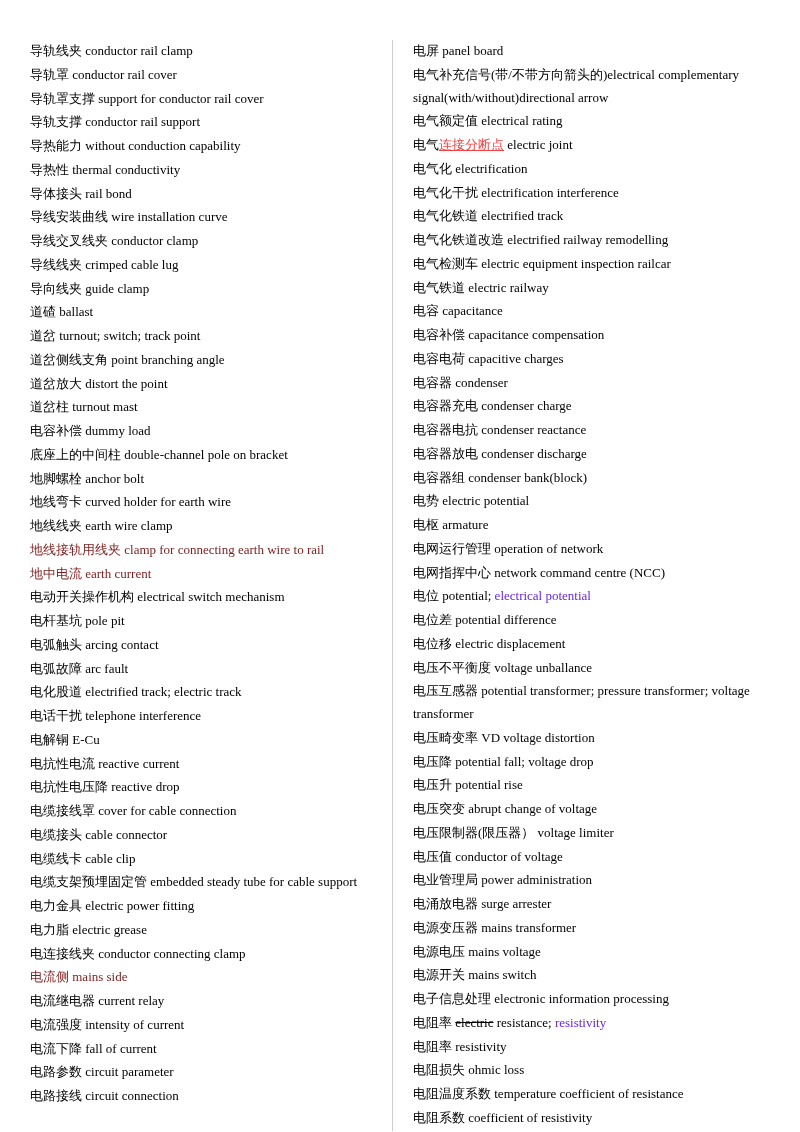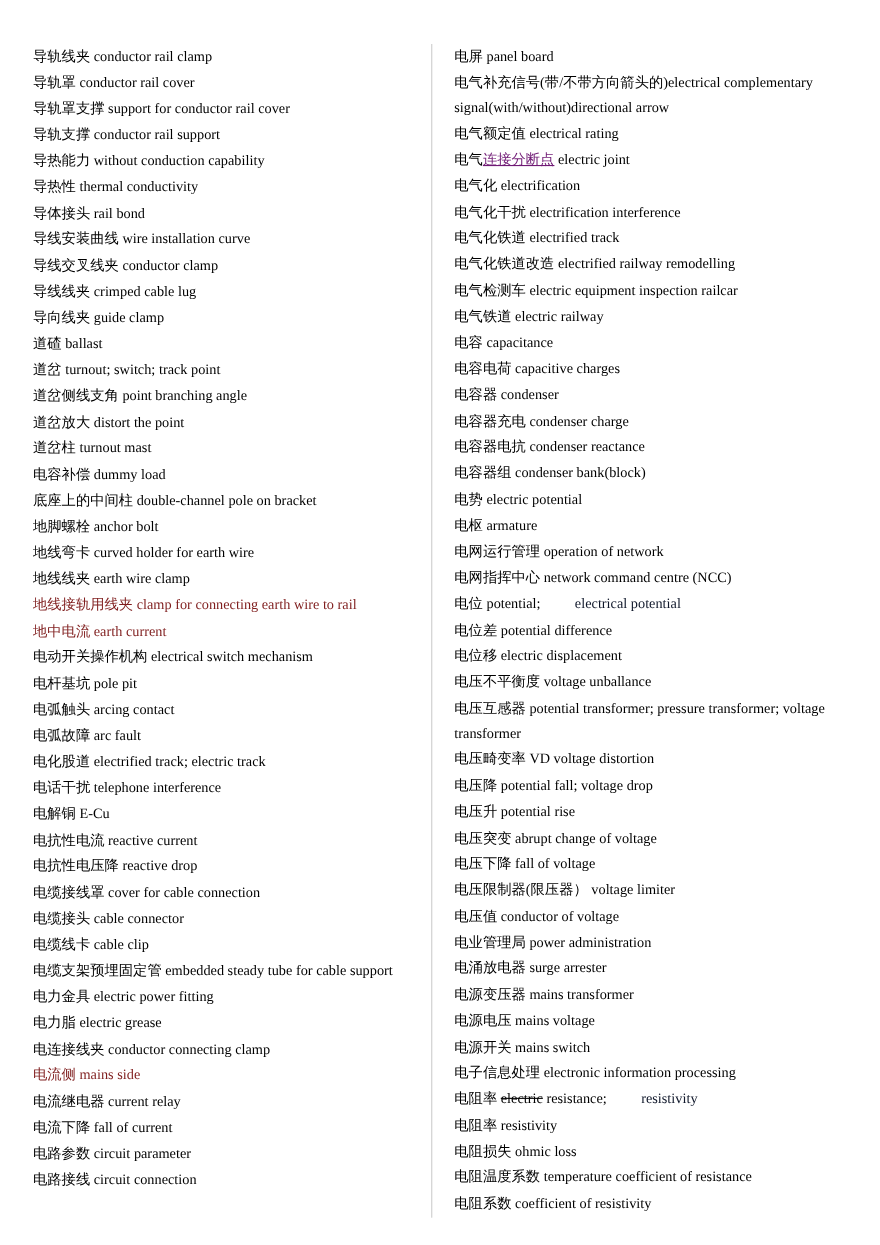--- a/index.html
+++ b/index.html
@@ -28,26 +28,25 @@
       margin-right: 20px;
     }
     .entry {
       display: block;
       margin-bottom: 1px;
     }
     .entry.red {
       color: #7f1d1d;
     }
     .entry .link-style {
-      color: #701a75;
+      color: #ef4444;
       text-decoration: underline;
     }
     .entry .red-part {
-      color: #0f172a;
-      margin-left: 28px;
+      color: #6d28d9;
     }
   </style>
 </head>
 <body>
 
 <div class="page">
   <div class="column" id="left-col">
       <span class="entry">导轨线夹 conductor rail clamp</span>
       <span class="entry">导轨罩 conductor rail cover</span>
       <span class="entry">导轨罩支撑 support for conductor rail cover</span>
@@ -82,55 +81,57 @@
       <span class="entry">电抗性电压降 reactive drop</span>
       <span class="entry">电缆接线罩 cover for cable connection</span>
       <span class="entry">电缆接头 cable connector</span>
       <span class="entry">电缆线卡 cable clip</span>
       <span class="entry">电缆支架预埋固定管 embedded steady tube for cable support</span>
       <span class="entry">电力金具 electric power fitting</span>
       <span class="entry">电力脂 electric grease</span>
       <span class="entry">电连接线夹 conductor connecting clamp</span>
       <span class="entry red">电流侧 mains side</span>
       <span class="entry">电流继电器 current relay</span>
+      <span class="entry">电流强度 intensity of current</span>
       <span class="entry">电流下降 fall of current</span>
       <span class="entry">电路参数 circuit parameter</span>
       <span class="entry">电路接线 circuit connection</span>
     </div>
   <div class="column" id="right-col">
       <span class="entry">电屏 panel board</span>
       <span class="entry">电气补充信号(带/不带方向箭头的)electrical complementary signal(with/without)directional arrow</span>
       <span class="entry">电气额定值 electrical rating</span>
       <span class="entry">电气<span class="link-style">连接分断点</span> electric joint</span>
       <span class="entry">电气化 electrification</span>
       <span class="entry">电气化干扰 electrification interference</span>
       <span class="entry">电气化铁道 electrified track</span>
       <span class="entry">电气化铁道改造 electrified railway remodelling</span>
       <span class="entry">电气检测车 electric equipment inspection railcar</span>
       <span class="entry">电气铁道 electric railway</span>
       <span class="entry">电容 capacitance</span>
+      <span class="entry">电容补偿 capacitance compensation</span>
       <span class="entry">电容电荷 capacitive charges</span>
       <span class="entry">电容器 condenser</span>
       <span class="entry">电容器充电 condenser charge</span>
       <span class="entry">电容器电抗 condenser reactance</span>
+      <span class="entry">电容器放电 condenser discharge</span>
       <span class="entry">电容器组 condenser bank(block)</span>
       <span class="entry">电势 electric potential</span>
       <span class="entry">电枢 armature</span>
       <span class="entry">电网运行管理 operation of network</span>
       <span class="entry">电网指挥中心 network command centre (NCC)</span>
       <span class="entry">电位 potential; <span class="red-part">electrical potential</span></span>
       <span class="entry">电位差 potential difference</span>
       <span class="entry">电位移 electric displacement</span>
       <span class="entry">电压不平衡度 voltage unballance</span>
       <span class="entry">电压互感器 potential transformer; pressure transformer; voltage transformer</span>
       <span class="entry">电压畸变率 VD voltage distortion</span>
       <span class="entry">电压降 potential fall; voltage drop</span>
       <span class="entry">电压升 potential rise</span>
       <span class="entry">电压突变 abrupt change of voltage</span>
-      <span class="entry">电压下降 fall of voltage</span>
       <span class="entry">电压限制器(限压器） voltage limiter</span>
       <span class="entry">电压值 conductor of voltage</span>
       <span class="entry">电业管理局 power administration</span>
       <span class="entry">电涌放电器 surge arrester</span>
       <span class="entry">电源变压器 mains transformer</span>
       <span class="entry">电源电压 mains voltage</span>
       <span class="entry">电源开关 mains switch</span>
       <span class="entry">电子信息处理 electronic information processing</span>
       <span class="entry">电阻率 <span style="text-decoration: line-through;">electric</span> resistance; <span class="red-part">resistivity</span></span>
       <span class="entry">电阻率 resistivity</span>

